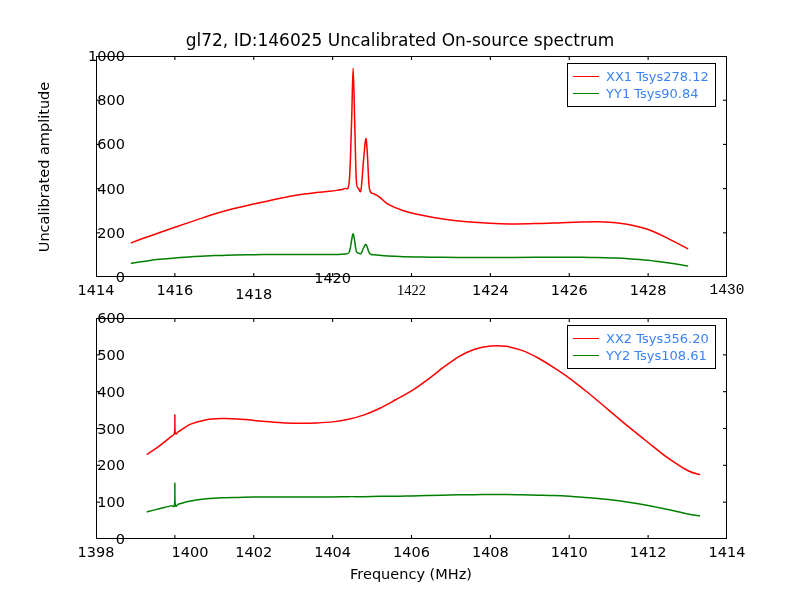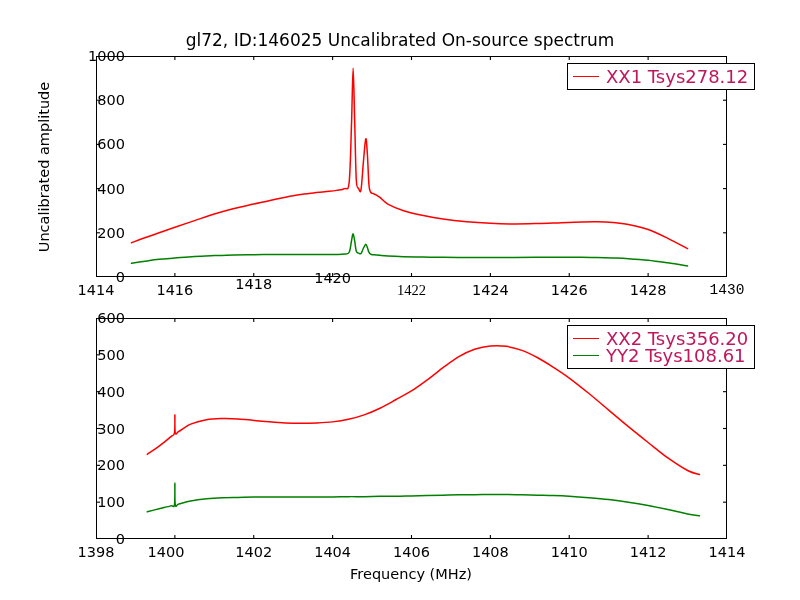--- a/index.html
+++ b/index.html
@@ -91,22 +91,22 @@
   }
   .legend-swatch {
     width: 26px;
     height: 0;
     border-top-width: 1.6px;
     border-top-style: solid;
     margin-right: 7px;
     flex: 0 0 auto;
   }
   .legend-text {
-    font-size: 18px;
-    color: #be185d;
+    font-size: 13px;
+    color: #3b82f6;
     line-height: 17px;
   }
 </style>
 </head>
 <body>
 
 <div id="figure">
 
   <div class="figure-title">gl72, ID:146025 Uncalibrated On-source spectrum</div>
 
@@ -143,39 +143,43 @@
         <line y1="44.19999999999999" y2="44.19999999999999" x1="631" x2="627" stroke="#000000" stroke-width="1.1"></line>
         <line y1="0" y2="0" x1="0" x2="4" stroke="#000000" stroke-width="1.1"></line>
         <line y1="0" y2="0" x1="631" x2="627" stroke="#000000" stroke-width="1.1"></line>
         <path d="M 35.49 186.75 C 37.47 186.01, 42.72 183.98, 47.33 182.32 C 51.93 180.67, 57.84 178.64, 63.10 176.80 C 68.36 174.96, 72.96 173.30, 78.88 171.28 C 84.79 169.25, 92.02 166.85, 98.59 164.64 C 105.17 162.43, 111.74 160.04, 118.31 158.02 C 124.89 155.99, 131.46 154.15, 138.03 152.49 C 144.60 150.83, 151.18 149.54, 157.75 148.07 C 164.32 146.60, 170.90 145.05, 177.47 143.65 C 184.04 142.25, 191.27 140.70, 197.19 139.67 C 203.10 138.64, 207.70 138.13, 212.96 137.46 C 218.22 136.80, 224.14 136.21, 228.74 135.69 C 233.34 135.18, 237.28 134.88, 240.57 134.37 C 243.86 133.85, 246.35 134.00, 248.46 132.60 C 250.56 131.20, 252.01 137.02, 253.19 125.97 C 254.37 114.92, 254.90 85.27, 255.56 66.30 C 256.21 47.33, 256.61 12.16, 257.13 12.16 C 257.66 12.16, 258.18 47.70, 258.71 66.30 C 259.24 84.90, 259.63 112.71, 260.29 123.76 C 260.94 134.81, 261.87 130.94, 262.65 132.60 C 263.44 134.26, 264.23 138.12, 265.02 133.70 C 265.81 129.28, 266.60 114.55, 267.39 106.08 C 268.17 97.61, 269.10 84.35, 269.75 82.88 C 270.41 81.40, 270.80 89.69, 271.33 97.24 C 271.86 104.79, 272.38 121.73, 272.91 128.18 C 273.43 134.63, 273.83 134.37, 274.49 135.91 C 275.14 137.46, 275.93 136.98, 276.85 137.46 C 277.77 137.94, 278.82 138.13, 280.01 138.79 C 281.19 139.45, 281.98 139.89, 283.95 141.44 C 285.92 142.99, 287.89 145.86, 291.84 148.07 C 295.78 150.28, 301.70 152.78, 307.61 154.70 C 313.53 156.62, 320.76 158.16, 327.33 159.56 C 333.90 160.96, 339.82 162.07, 347.05 163.10 C 354.28 164.13, 362.83 165.05, 370.71 165.75 C 378.60 166.45, 386.49 166.93, 394.38 167.30 C 402.26 167.67, 410.15 167.92, 418.04 167.96 C 425.92 168.00, 433.81 167.74, 441.70 167.52 C 449.59 167.30, 458.13 166.89, 465.36 166.63 C 472.59 166.38, 479.17 166.12, 485.08 165.97 C 491.00 165.82, 495.60 165.68, 500.86 165.75 C 506.11 165.82, 511.37 165.97, 516.63 166.41 C 521.89 166.86, 526.49 167.22, 532.41 168.40 C 538.32 169.58, 545.55 171.16, 552.13 173.49 C 558.70 175.81, 565.27 179.12, 571.84 182.32 C 578.42 185.53, 588.28 190.98, 591.56 192.71" fill="none" stroke="#ff0000" stroke-width="1.5" stroke-linejoin="round" stroke-linecap="round"></path>
         <path d="M 35.49 207.30 C 37.47 207.00, 42.72 206.19, 47.33 205.53 C 51.93 204.87, 57.84 203.91, 63.10 203.32 C 68.36 202.73, 72.96 202.47, 78.88 201.99 C 84.79 201.52, 92.02 200.85, 98.59 200.45 C 105.17 200.04, 111.74 199.82, 118.31 199.56 C 124.89 199.31, 131.46 199.05, 138.03 198.90 C 144.60 198.75, 151.18 198.75, 157.75 198.68 C 164.32 198.61, 170.90 198.49, 177.47 198.46 C 184.04 198.42, 191.27 198.46, 197.19 198.46 C 203.10 198.46, 207.70 198.46, 212.96 198.46 C 218.22 198.46, 224.14 198.46, 228.74 198.46 C 233.34 198.46, 237.28 198.53, 240.57 198.46 C 243.86 198.38, 246.35 198.38, 248.46 198.02 C 250.56 197.65, 252.01 198.49, 253.19 196.25 C 254.37 194.00, 254.90 187.63, 255.56 184.53 C 256.21 181.44, 256.61 177.57, 257.13 177.68 C 257.66 177.79, 258.18 182.25, 258.71 185.20 C 259.24 188.14, 259.63 193.38, 260.29 195.36 C 260.94 197.35, 261.87 196.76, 262.65 197.13 C 263.44 197.50, 264.23 198.38, 265.02 197.57 C 265.81 196.76, 266.60 193.82, 267.39 192.27 C 268.17 190.72, 269.10 188.44, 269.75 188.29 C 270.41 188.14, 270.80 190.06, 271.33 191.39 C 271.86 192.71, 272.38 195.14, 272.91 196.25 C 273.43 197.35, 273.83 197.61, 274.49 198.02 C 275.14 198.42, 275.93 198.53, 276.85 198.68 C 277.77 198.83, 278.82 198.79, 280.01 198.90 C 281.19 199.01, 281.98 199.16, 283.95 199.34 C 285.92 199.53, 287.89 199.78, 291.84 200.00 C 295.78 200.23, 301.70 200.48, 307.61 200.67 C 313.53 200.85, 320.76 201.00, 327.33 201.11 C 333.90 201.22, 339.82 201.26, 347.05 201.33 C 354.28 201.40, 362.83 201.52, 370.71 201.55 C 378.60 201.59, 386.49 201.55, 394.38 201.55 C 402.26 201.55, 410.15 201.59, 418.04 201.55 C 425.92 201.52, 433.81 201.37, 441.70 201.33 C 449.59 201.29, 458.13 201.33, 465.36 201.33 C 472.59 201.33, 479.17 201.29, 485.08 201.33 C 491.00 201.37, 495.60 201.44, 500.86 201.55 C 506.11 201.66, 511.37 201.81, 516.63 201.99 C 521.89 202.18, 526.49 202.29, 532.41 202.66 C 538.32 203.03, 545.55 203.50, 552.13 204.20 C 558.70 204.90, 565.27 205.90, 571.84 206.86 C 578.42 207.81, 588.28 209.43, 591.56 209.95" fill="none" stroke="#008000" stroke-width="1.5" stroke-linejoin="round" stroke-linecap="round"></path>
       </svg>
   </div>
   <div id="ticks-top">
       <div class="tick-label xtick-label" style="left: 96px; top: 282px;">1414</div>
       <div class="tick-label xtick-label" style="left: 174.875px; top: 282px;">1416</div>
-      <div class="tick-label xtick-label" style="left: 253.75px; top: 276px;">1418</div>
+      <div class="tick-label xtick-label" style="left: 253.75px; top: 286px;">1418</div>
       <div class="tick-label xtick-label" style="left: 332.625px; top: 270px;">1420</div>
       <div class="tick-label xtick-label" style="left: 411.5px; top: 282px; font-family: Liberation Serif, serif;">1422</div>
       <div class="tick-label xtick-label" style="left: 490.375px; top: 282px;">1424</div>
       <div class="tick-label xtick-label" style="left: 569.25px; top: 282px;">1426</div>
       <div class="tick-label xtick-label" style="left: 648.125px; top: 282px;">1428</div>
       <div class="tick-label xtick-label" style="left: 727px; top: 282px; font-family: Liberation Mono, monospace;">1430</div>
       <div class="tick-label ytick-label" style="left: 0px; width: 89px; top: 277px;">0</div>
       <div class="tick-label ytick-label" style="left: 0px; width: 89px; top: 232.8px;">200</div>
       <div class="tick-label ytick-label" style="left: 0px; width: 89px; top: 188.6px;">400</div>
       <div class="tick-label ytick-label" style="left: 0px; width: 89px; top: 144.4px;">600</div>
       <div class="tick-label ytick-label" style="left: 0px; width: 89px; top: 100.2px;">800</div>
       <div class="tick-label ytick-label" style="left: 0px; width: 89px; top: 56px;">1000</div>
     </div>
   <div class="axis-label-y" style="left:36px; top:167px;">Uncalibrated amplitude</div>
   <div class="legend" id="legend-top" style="left:567px; top:63px;">
       <div class="legend-row">
         <span class="legend-swatch" style="border-top-color: rgb(255, 0, 0);"></span>
         <span class="legend-text">XX1 Tsys278.12</span>
+      </div>
+      <div class="legend-row">
+        <span class="legend-swatch" style="border-top-color: rgb(0, 128, 0);"></span>
+        <span class="legend-text">YY1 Tsys90.84</span>
       </div>
     </div>
 
   <div class="axes" id="axes-bottom" style="left:96px; top:318px; width:631px; height:221px;">
     <div class="plot-frame"></div>
     <svg class="plot-svg" id="svg-bottom" width="631" height="221">
         <line x1="0" x2="0" y1="221" y2="217" stroke="#000000" stroke-width="1.1"></line>
         <line x1="0" x2="0" y1="0" y2="4" stroke="#000000" stroke-width="1.1"></line>
         <line x1="78.875" x2="78.875" y1="221" y2="217" stroke="#000000" stroke-width="1.1"></line>
         <line x1="78.875" x2="78.875" y1="0" y2="4" stroke="#000000" stroke-width="1.1"></line>
@@ -206,21 +210,21 @@
         <line y1="36.833333333333314" y2="36.833333333333314" x1="0" x2="4" stroke="#000000" stroke-width="1.1"></line>
         <line y1="36.833333333333314" y2="36.833333333333314" x1="631" x2="627" stroke="#000000" stroke-width="1.1"></line>
         <line y1="0" y2="0" x1="0" x2="4" stroke="#000000" stroke-width="1.1"></line>
         <line y1="0" y2="0" x1="631" x2="627" stroke="#000000" stroke-width="1.1"></line>
         <path d="M 51.27 136.28 C 53.24 134.93, 59.16 131.13, 63.10 128.18 C 67.04 125.23, 72.37 120.81, 74.93 118.60 C 77.49 116.39, 77.82 118.54, 78.48 114.92 C 79.14 111.30, 78.74 96.87, 78.88 96.87 C 79.01 96.87, 78.61 112.16, 79.27 114.92 C 79.93 117.68, 80.26 114.92, 82.82 113.45 C 85.38 111.97, 90.05 108.04, 94.65 106.08 C 99.25 104.12, 105.17 102.58, 110.42 101.66 C 115.68 100.74, 120.94 100.68, 126.20 100.55 C 131.46 100.43, 136.72 100.62, 141.97 100.92 C 147.23 101.23, 152.49 101.91, 157.75 102.40 C 163.01 102.89, 168.27 103.44, 173.53 103.87 C 178.78 104.30, 184.04 104.73, 189.30 104.97 C 194.56 105.22, 199.82 105.34, 205.08 105.34 C 210.33 105.34, 215.59 105.22, 220.85 104.97 C 226.11 104.73, 231.37 104.48, 236.63 103.87 C 241.88 103.26, 247.14 102.46, 252.40 101.29 C 257.66 100.13, 262.92 98.71, 268.17 96.87 C 273.43 95.03, 278.69 92.76, 283.95 90.24 C 289.21 87.72, 294.47 84.66, 299.72 81.77 C 304.98 78.88, 310.24 76.24, 315.50 72.93 C 320.76 69.61, 326.02 65.75, 331.28 61.88 C 336.53 58.01, 341.79 53.59, 347.05 49.72 C 352.31 45.86, 357.57 41.74, 362.83 38.68 C 368.08 35.61, 373.34 33.09, 378.60 31.31 C 383.86 29.53, 389.12 28.48, 394.38 27.99 C 399.63 27.50, 404.89 27.62, 410.15 28.36 C 415.41 29.10, 420.67 30.51, 425.92 32.41 C 431.18 34.32, 436.44 36.96, 441.70 39.78 C 446.96 42.60, 452.22 45.98, 457.47 49.36 C 462.73 52.73, 467.33 55.68, 473.25 60.04 C 479.17 64.40, 486.40 70.17, 492.97 75.51 C 499.54 80.85, 506.11 86.56, 512.69 92.08 C 519.26 97.61, 525.83 103.26, 532.41 108.66 C 538.98 114.06, 545.55 119.28, 552.13 124.50 C 558.70 129.71, 565.27 135.30, 571.84 139.97 C 578.42 144.63, 586.30 149.73, 591.56 152.49 C 596.82 155.25, 601.42 155.87, 603.39 156.54" fill="none" stroke="#ff0000" stroke-width="1.5" stroke-linejoin="round" stroke-linecap="round"></path>
         <path d="M 51.27 193.74 C 53.24 193.25, 59.16 191.78, 63.10 190.80 C 67.04 189.81, 72.37 188.53, 74.93 187.85 C 77.49 187.17, 77.82 190.55, 78.48 186.75 C 79.14 182.94, 78.74 165.01, 78.88 165.01 C 79.01 165.01, 78.61 183.25, 79.27 186.75 C 79.93 190.24, 80.26 186.62, 82.82 186.01 C 85.38 185.39, 90.05 183.92, 94.65 183.06 C 99.25 182.20, 105.17 181.40, 110.42 180.85 C 115.68 180.30, 120.94 179.99, 126.20 179.75 C 131.46 179.50, 136.72 179.50, 141.97 179.38 C 147.23 179.26, 152.49 179.07, 157.75 179.01 C 163.01 178.95, 168.27 179.01, 173.53 179.01 C 178.78 179.01, 184.04 179.01, 189.30 179.01 C 194.56 179.01, 199.82 179.01, 205.08 179.01 C 210.33 179.01, 215.59 179.01, 220.85 179.01 C 226.11 179.01, 231.37 179.07, 236.63 179.01 C 241.88 178.95, 247.14 178.70, 252.40 178.64 C 257.66 178.58, 262.92 178.70, 268.17 178.64 C 273.43 178.58, 278.69 178.33, 283.95 178.27 C 289.21 178.21, 294.47 178.33, 299.72 178.27 C 304.98 178.21, 310.24 178.03, 315.50 177.91 C 320.76 177.78, 326.02 177.66, 331.28 177.54 C 336.53 177.41, 341.79 177.29, 347.05 177.17 C 352.31 177.05, 357.57 176.86, 362.83 176.80 C 368.08 176.74, 373.34 176.86, 378.60 176.80 C 383.86 176.74, 389.12 176.49, 394.38 176.43 C 399.63 176.37, 404.89 176.37, 410.15 176.43 C 415.41 176.49, 420.67 176.68, 425.92 176.80 C 431.18 176.92, 436.44 177.05, 441.70 177.17 C 446.96 177.29, 452.22 177.35, 457.47 177.54 C 462.73 177.72, 467.33 177.91, 473.25 178.27 C 479.17 178.64, 486.40 179.19, 492.97 179.75 C 499.54 180.30, 506.11 180.85, 512.69 181.59 C 519.26 182.33, 525.83 183.18, 532.41 184.17 C 538.98 185.15, 545.55 186.25, 552.13 187.48 C 558.70 188.71, 565.27 190.12, 571.84 191.53 C 578.42 192.95, 586.30 194.91, 591.56 195.95 C 596.82 197.00, 601.42 197.49, 603.39 197.80" fill="none" stroke="#008000" stroke-width="1.5" stroke-linejoin="round" stroke-linecap="round"></path>
       </svg>
   </div>
   <div id="ticks-bottom">
       <div class="tick-label xtick-label" style="left: 96px; top: 544px;">1398</div>
-      <div class="tick-label xtick-label" style="left: 166px; top: 544px;">1400</div>
+      <div class="tick-label xtick-label" style="left: 190px; top: 544px;">1400</div>
       <div class="tick-label xtick-label" style="left: 253.75px; top: 544px;">1402</div>
       <div class="tick-label xtick-label" style="left: 332.625px; top: 544px;">1404</div>
       <div class="tick-label xtick-label" style="left: 411.5px; top: 544px;">1406</div>
       <div class="tick-label xtick-label" style="left: 490.375px; top: 544px;">1408</div>
       <div class="tick-label xtick-label" style="left: 569.25px; top: 544px;">1410</div>
       <div class="tick-label xtick-label" style="left: 648.125px; top: 544px;">1412</div>
       <div class="tick-label xtick-label" style="left: 727px; top: 544px;">1414</div>
       <div class="tick-label ytick-label" style="left: 0px; width: 89px; top: 539px;">0</div>
       <div class="tick-label ytick-label" style="left: 0px; width: 89px; top: 502.167px;">100</div>
       <div class="tick-label ytick-label" style="left: 0px; width: 89px; top: 465.333px;">200</div>

